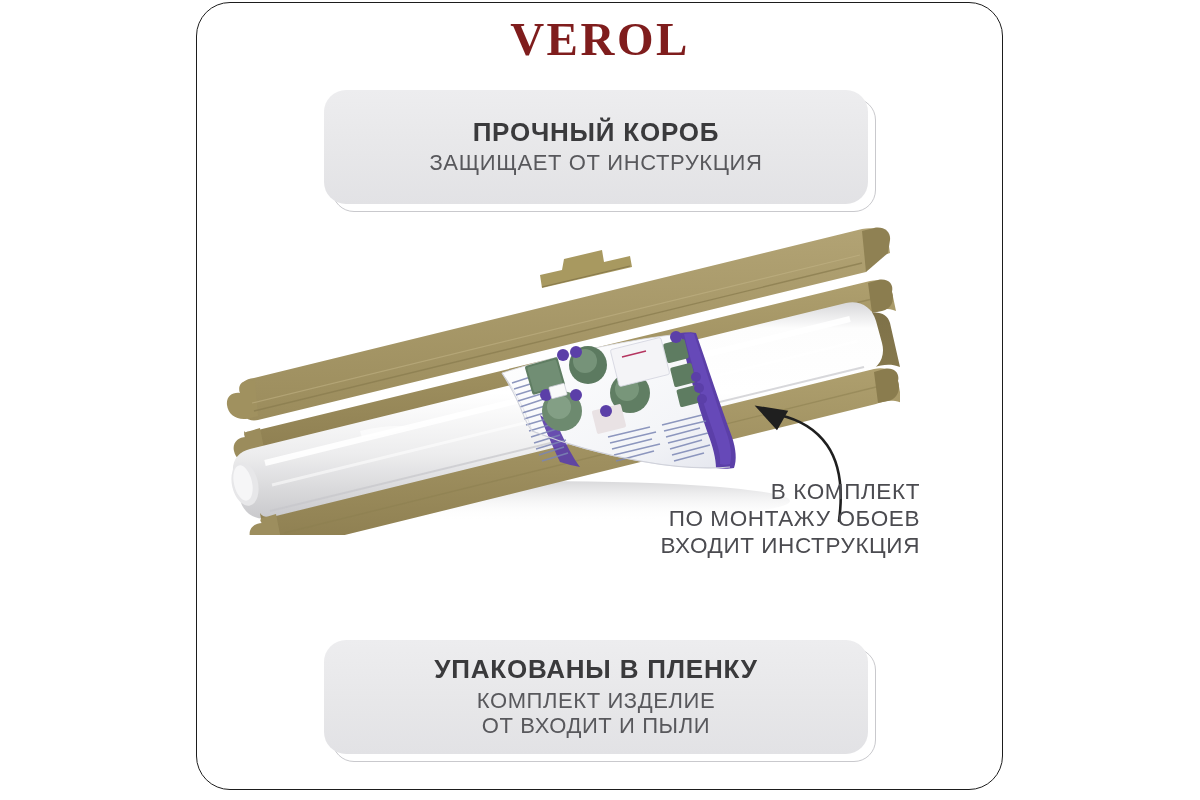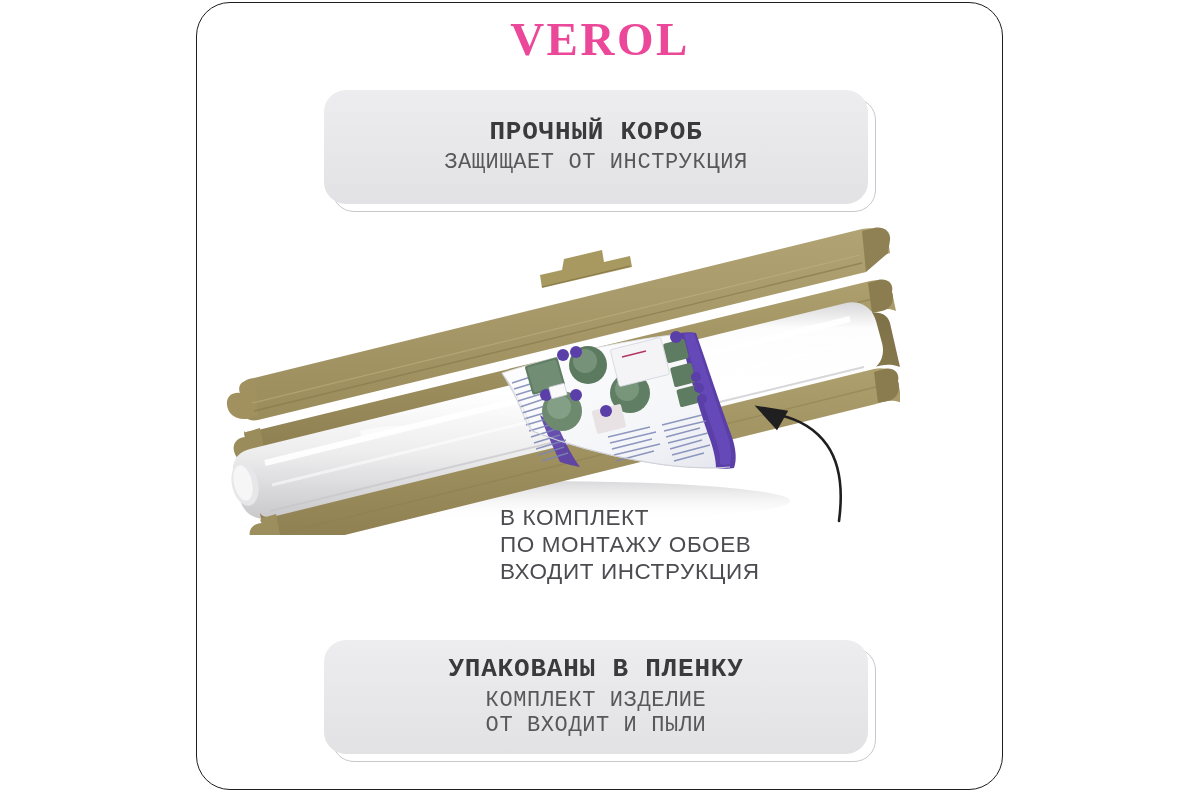--- a/index.html
+++ b/index.html
@@ -36,31 +36,30 @@
   .brand {
     position: absolute;
     left: 0;
     top: 16px;
     width: 1200px;
     text-align: center;
     font-family: "Liberation Serif", "DejaVu Serif", serif;
     font-weight: 700;
     font-size: 47px;
     letter-spacing: 2.5px;
-    color: #ec4899;
+    color: #7f1d1d;
     line-height: 1;
   }
 
   
   .panel {
     position: absolute;
     width: 552px;
     height: 122px;
     left: 324px;
-    font-family: Liberation Mono, monospace;
   }
   .panel .panel-outline {
     position: absolute;
     left: 8px;
     top: 8px;
     width: 544px;
     height: 114px;
     border: 1.3px solid #c9c9cd;
     border-radius: 22px;
     box-sizing: border-box;
@@ -98,23 +97,23 @@
     letter-spacing: 0.6px;
     line-height: 1.16;
     text-align: center;
   }
   .panel-sub span { display: block; }
 
   
   .annotation {
     position: absolute;
     left: 500px;
-    top: 505px;
+    top: 479px;
     width: 420px;
-    text-align: left;
+    text-align: right;
     font-size: 22.5px;
     color: #4b4b50;
     letter-spacing: 0.6px;
     line-height: 1.19;
   }
   .annotation span { display: block; }
 
   
   .photo {
     position: absolute;

